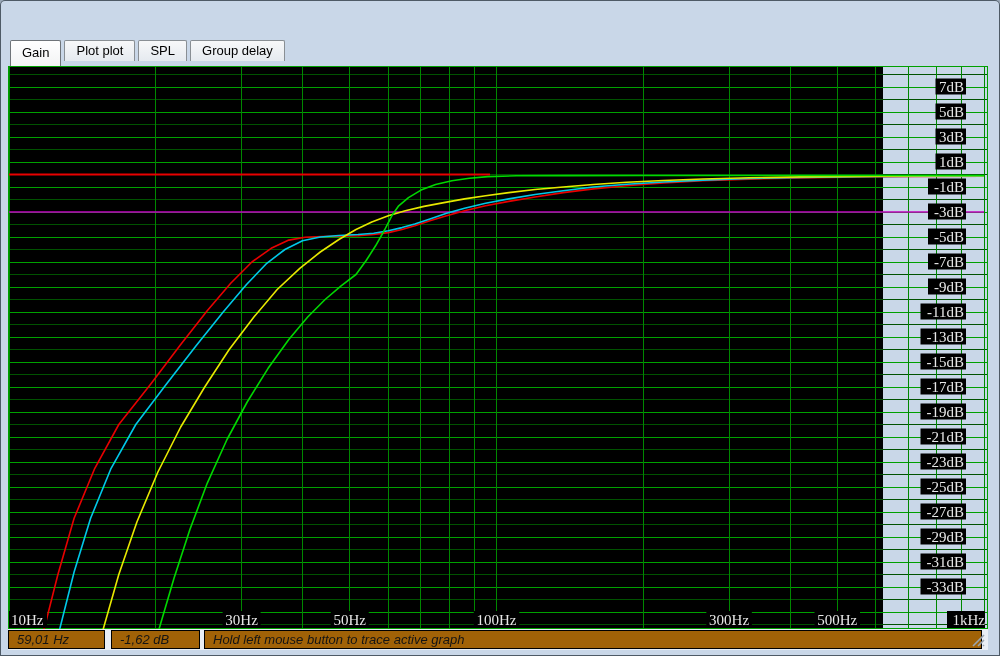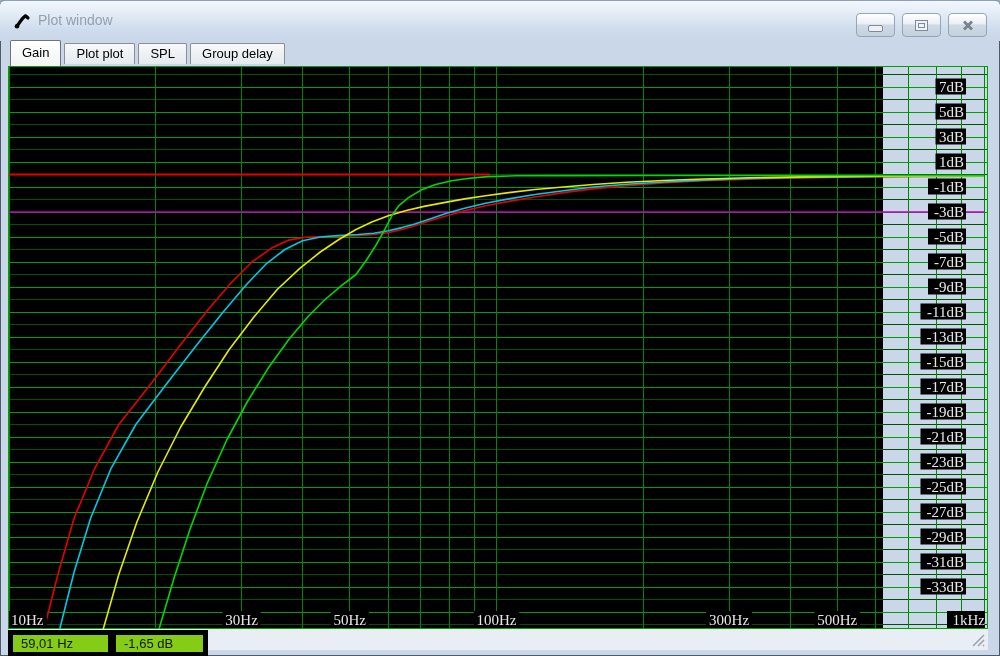--- a/index.html
+++ b/index.html
@@ -12,66 +12,44 @@
   #app-icon{position:absolute;left:13px;top:11px;width:18px;height:18px;}
   #window-title{position:absolute;left:38px;top:11px;font-size:14px;color:#93a0ad;}
   #win-buttons{position:absolute;right:13px;top:12px;display:flex;gap:7px;}
   .winbtn{width:37px;height:22px;border:1px solid #96a4b3;border-radius:4px;
     background:linear-gradient(to bottom,#ffffff 0%,#e9eff5 45%,#cfdae5 50%,#c3d1de 100%);
     box-shadow:inset 0 1px 0 #ffffff;display:flex;align-items:center;justify-content:center;cursor:default;}
   .glyph-min{width:13px;height:5px;margin-top:7px;background:#eef2f6;border:1px solid #7e8a97;border-radius:2px;}
   .glyph-max{width:11px;height:9px;border:1px solid #7e8a97;background:#eef2f6;display:flex;align-items:center;justify-content:center;}
   .glyph-max > div{width:5px;height:3px;border:1px solid #7e8a97;background:#eef2f6;}
   
-  #tabrow{position:absolute;top:40px;left:8px;right:12px;height:26px;display:flex;align-items:center;padding-left:2px;}
+  #tabrow{position:absolute;top:40px;left:8px;right:12px;height:26px;display:flex;align-items:flex-start;padding-left:2px;}
   .tab{height:20px;line-height:20px;padding:0 11px;font-size:13px;color:#000;
     background:linear-gradient(to bottom,#f7f8f9,#e5eaef);border:1px solid #898f94;border-bottom:none;
     border-radius:2px 2px 0 0;margin-right:3px;}
   .tab.active{height:25px;line-height:24px;background:linear-gradient(to bottom,#ffffff,#f2f3f4);
     border-color:#6f7479;position:relative;z-index:2;}
   
   #plot{position:absolute;left:8px;top:66px;width:875px;height:563px;background:#000;}
   #plot svg{display:block;}
   .axlab{font-family:"Liberation Serif",serif;font-size:15px;fill:#e8e8e8;}
   
   #statusbar{position:absolute;left:8px;top:629px;width:980px;height:21px;background:#e9eef5;}
-  .spanel{position:absolute;top:1px;height:17px;background:#84cc16;border:5px solid #000000;
-    font-size:13px;color:#141414;line-height:17px;padding-left:8px;white-space:nowrap;overflow:hidden;}
+  .spanel{position:absolute;top:1px;height:17px;background:#a16207;border:1px solid #000000;
+    font-size:13px;color:#141414;line-height:17px;padding-left:8px;white-space:nowrap;overflow:hidden;font-style:italic;}
   #sp-freq{left:0;width:87px;}
   #sp-db{left:103px;width:79px;}
   #sp-hint{left:196px;width:768px;}
   #grip{position:absolute;right:3px;bottom:3px;width:13px;height:13px;}
 </style>
 </head>
 <body>
 
 <div id="window">
 
-  <div id="titlebar">
-    <svg id="app-icon" viewBox="0 0 18 18">
-      <circle cx="4" cy="14.2" r="2.3" fill="#000"></circle>
-      <path d="M4 14 L9.5 6.5 L12.5 3.8 L15 6" stroke="#000" stroke-width="3.2" fill="none" stroke-linecap="round" stroke-linejoin="round"></path>
-    </svg>
-    <span id="window-title">Plot window</span>
-    <div id="win-buttons">
-      <div class="winbtn">
-        <div class="glyph-min"></div>
-      </div>
-      <div class="winbtn">
-        <div class="glyph-max">
-            <div></div>
-          </div>
-      </div>
-      <div class="winbtn">
-        <svg width="12" height="11" viewBox="0 0 12 11">
-          <path d="M2 1.5 L10 9.5 M10 1.5 L2 9.5" stroke="#76828e" stroke-width="2.8"></path>
-        </svg>
-      </div>
-    </div>
-  </div>
 
   <div id="tabrow">
     <div class="tab active">Gain</div>
     <div class="tab">Plot plot</div>
     <div class="tab">SPL</div>
     <div class="tab">Group delay</div>
   </div>
 
   <div id="plot">
     <svg width="980" height="563" viewBox="0 0 980 563">
@@ -200,19 +178,20 @@
         <text x="721.0966116758354" y="559" text-anchor="middle" class="axlab">300Hz</text>
         <rect x="806.4978771138092" y="545" width="45.5" height="17" fill="#000000"></rect>
         <text x="829.2478771138092" y="559" text-anchor="middle" class="axlab">500Hz</text>
         <rect x="939" y="545" width="38" height="17" fill="#000000"></rect>
         <text x="977" y="559" text-anchor="end" class="axlab">1kHz</text>
       </svg>
   </div>
 
   <div id="statusbar">
     <div class="spanel" id="sp-freq">59,01 Hz</div>
-    <div class="spanel" id="sp-db">-1,65 dB</div>
+    <div class="spanel" id="sp-db">-1,62 dB</div>
+    <div class="spanel" id="sp-hint">Hold left mouse button to trace active graph</div>
     <svg id="grip" viewBox="0 0 13 13">
       <path d="M12 1 L1 12 M12 6 L6 12 M12 11 L11 12" stroke="#9aa4ae" stroke-width="1.6" fill="none"></path>
     </svg>
   </div>
 
 </div>
 
 </body></html>

